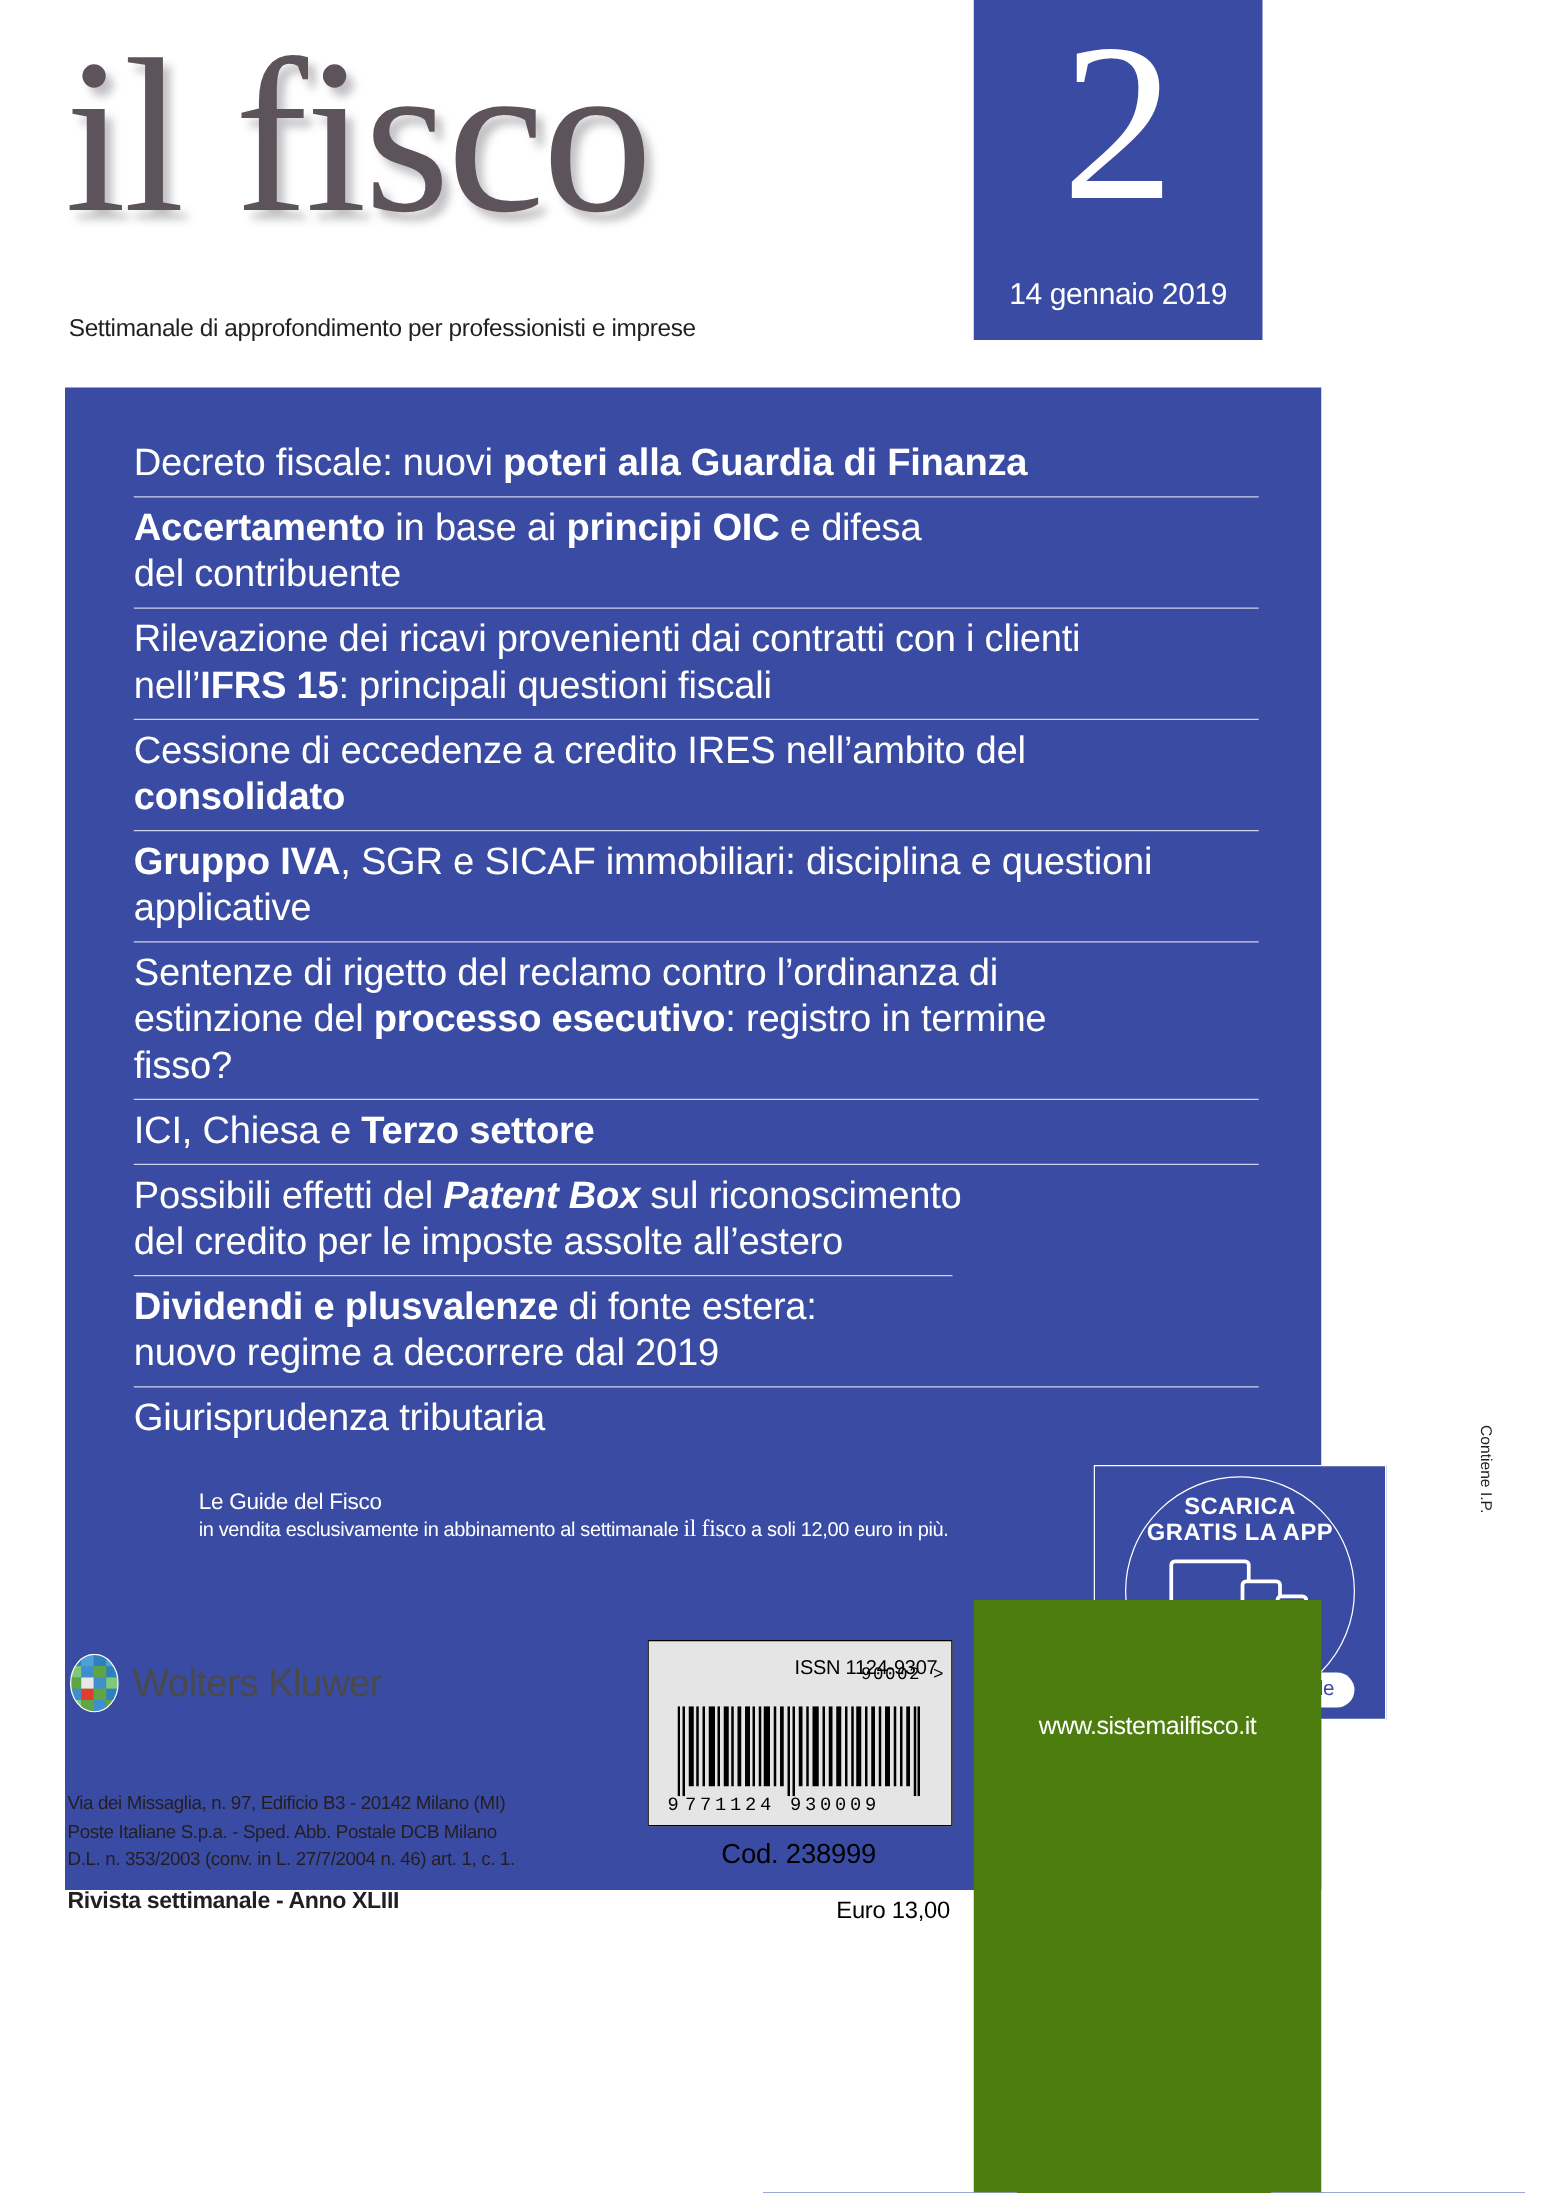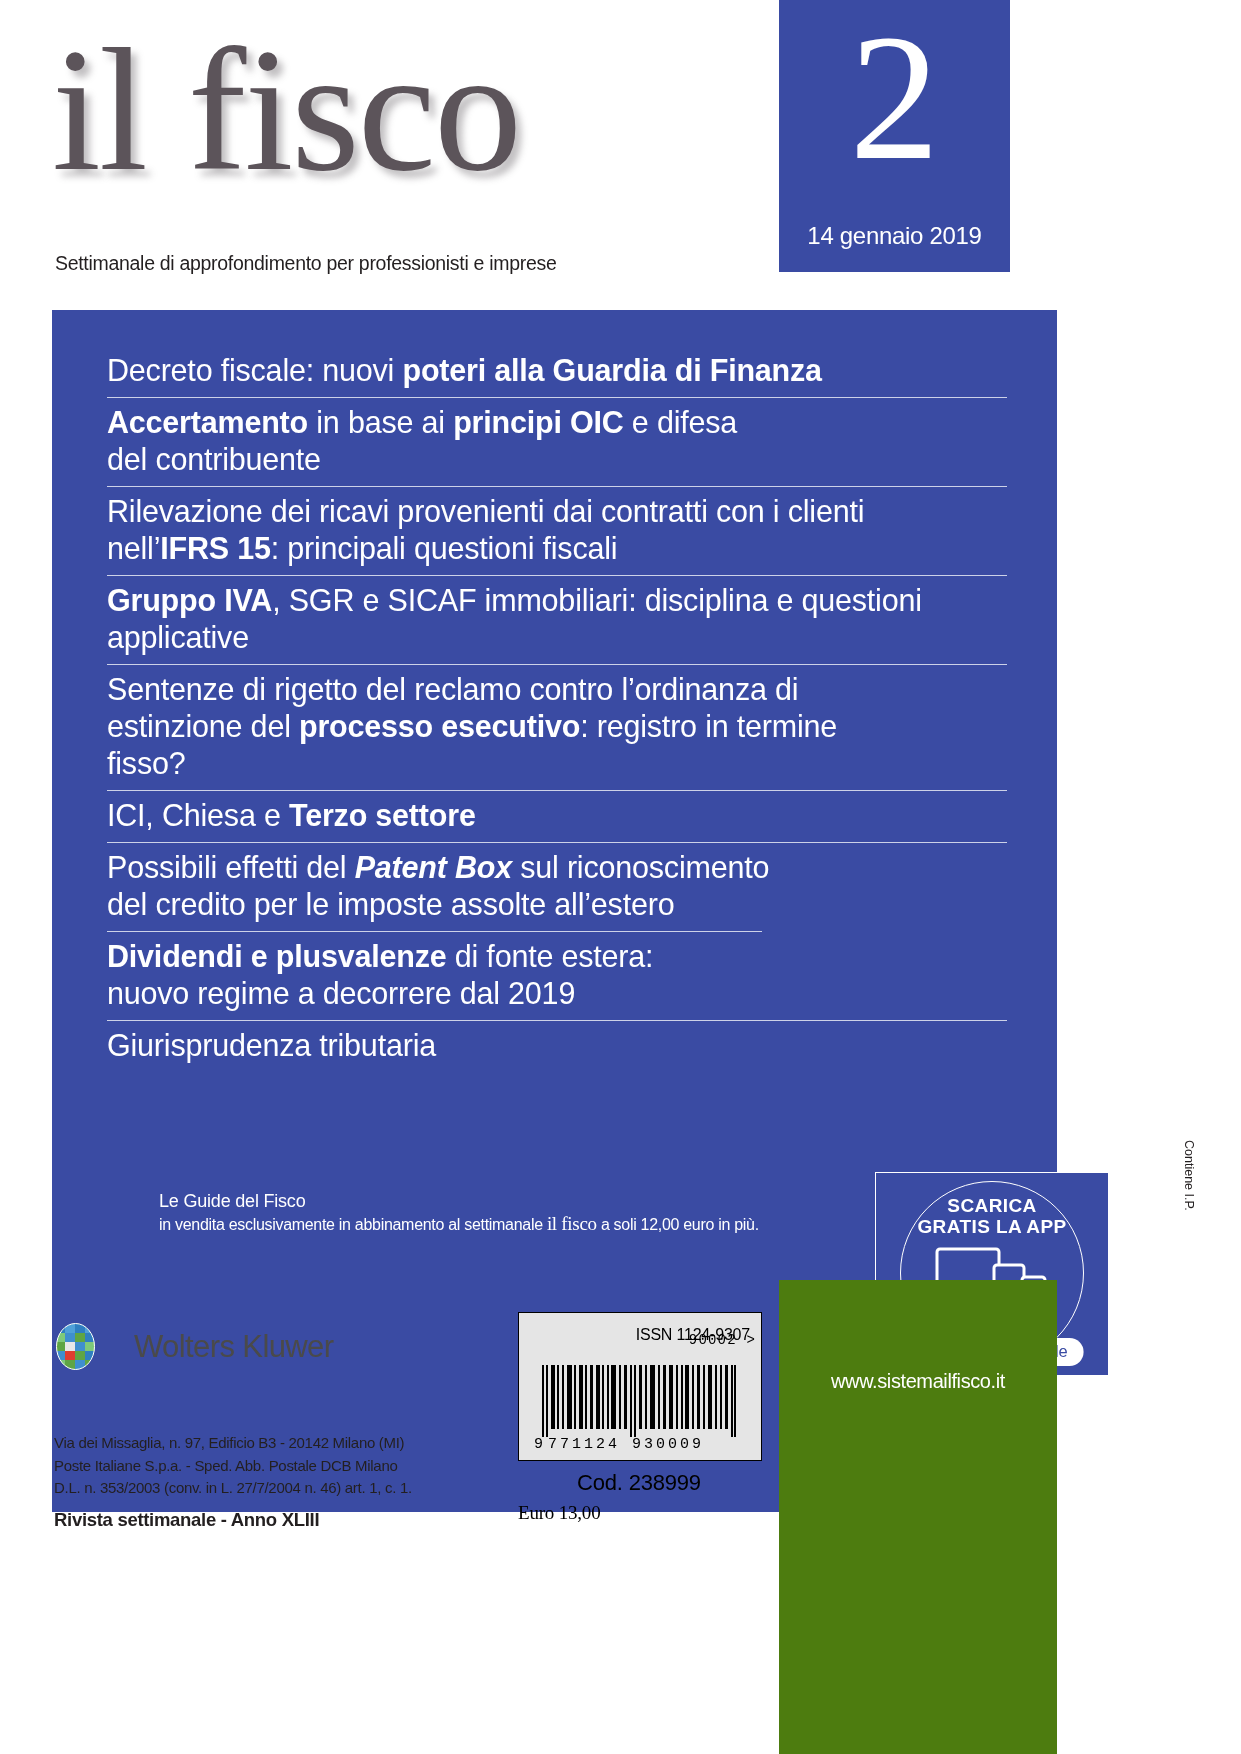--- a/index.html
+++ b/index.html
@@ -85,21 +85,21 @@
     letter-spacing:-0.2px;
   }
   
   #contiene-ip{
     position:absolute;left:1196px;top:1140px;
     font-size:12.5px;color:#231f20;
     transform:rotate(90deg);transform-origin:left top;white-space:nowrap;
   }
   
   #footer{position:absolute;left:0;top:1280px;width:1241px;height:474px;}
-  #wk-logo{position:absolute;left:56px;top:43px;display:flex;align-items:center;gap:28px;}
+  #wk-logo{position:absolute;left:56px;top:43px;display:flex;align-items:center;}
   #wk-mark{width:39px;height:47px;position:relative;}
   #wk-name{
     font-size:31px;color:#4a4a4a;margin-left:11px;letter-spacing:-0.6px;
   }
   #wk-rule{
     position:absolute;left:54px;top:139px;width:360px;height:2.5px;background:#3a4ba3;
   }
   #imprint{position:absolute;left:54px;top:152px;width:420px;color:#231f20;}
   .imprint-line{font-size:15px;line-height:22.5px;letter-spacing:-0.3px;}
   #imprint-strong{
@@ -126,22 +126,22 @@
   }
   #ean-addon{
     position:absolute;right:5px;top:3px;font-size:14px;
     font-family:"Liberation Mono",monospace;color:#000;letter-spacing:1.2px;margin-top:16px;
   }
   #cod{
     position:absolute;left:518px;top:190px;width:242px;text-align:center;
     font-size:22px;color:#000;letter-spacing:-0.2px;
   }
   #euro{
-    position:absolute;left:518px;top:222px;width:242px;text-align:left;
-    font-size:19px;color:#000;letter-spacing:-0.2px;font-family:Liberation Serif, serif;
+    position:absolute;left:518px;top:238px;width:242px;text-align:right;
+    font-size:19px;color:#000;letter-spacing:-0.2px;
   }
   
   #footer-strip{
     position:absolute;left:779px;top:0;width:278px;height:474px;background:#4d7c0f;
   }
   #site-url{
     position:absolute;left:0;right:0;top:90px;text-align:center;
     color:#ffffff;font-size:20px;letter-spacing:-0.4px;
   }
 </style>
@@ -158,20 +158,21 @@
     <div id="issue-number">2</div>
     <div id="issue-date">14 gennaio 2019</div>
   </div>
 </div>
 
 <div id="headline-panel">
   <div id="headline-list">
       <div class="headline"><span>Decreto fiscale: nuovi </span><b>poteri alla Guardia di Finanza</b></div>
       <div class="headline"><b>Accertamento</b><span> in base ai </span><b>principi OIC</b><span> e difesa</span><br><span>del contribuente</span></div>
       <div class="headline"><span>Rilevazione dei ricavi provenienti dai contratti con i clienti</span><br><span>nell’</span><b>IFRS 15</b><span>: principali questioni fiscali</span></div>
+      <div class="headline"><span>Cessione di eccedenze a credito IRES nell’ambito del</span><br><b>consolidato</b></div>
       <div class="headline"><b>Gruppo IVA</b><span>, SGR e SICAF immobiliari: disciplina e questioni</span><br><span>applicative</span></div>
       <div class="headline"><span>Sentenze di rigetto del reclamo contro l’ordinanza di</span><br><span>estinzione del </span><b>processo esecutivo</b><span>: registro in termine</span><br><span>fisso?</span></div>
       <div class="headline"><span>ICI, Chiesa e </span><b>Terzo settore</b></div>
       <div class="headline"><span>Possibili effetti del </span><i class="bi">Patent Box</i><span> sul riconoscimento</span><br><span>del credito per le imposte assolte all’estero</span></div>
       <div class="headline short"><b>Dividendi e plusvalenze</b><span> di fonte estera:</span><br><span>nuovo regime a decorrere dal 2019</span></div>
       <div class="headline"><span>Giurisprudenza tributaria</span></div>
     </div>
 
   <div id="guide-block">
     <div id="guide-title">Le Guide del Fisco</div>

